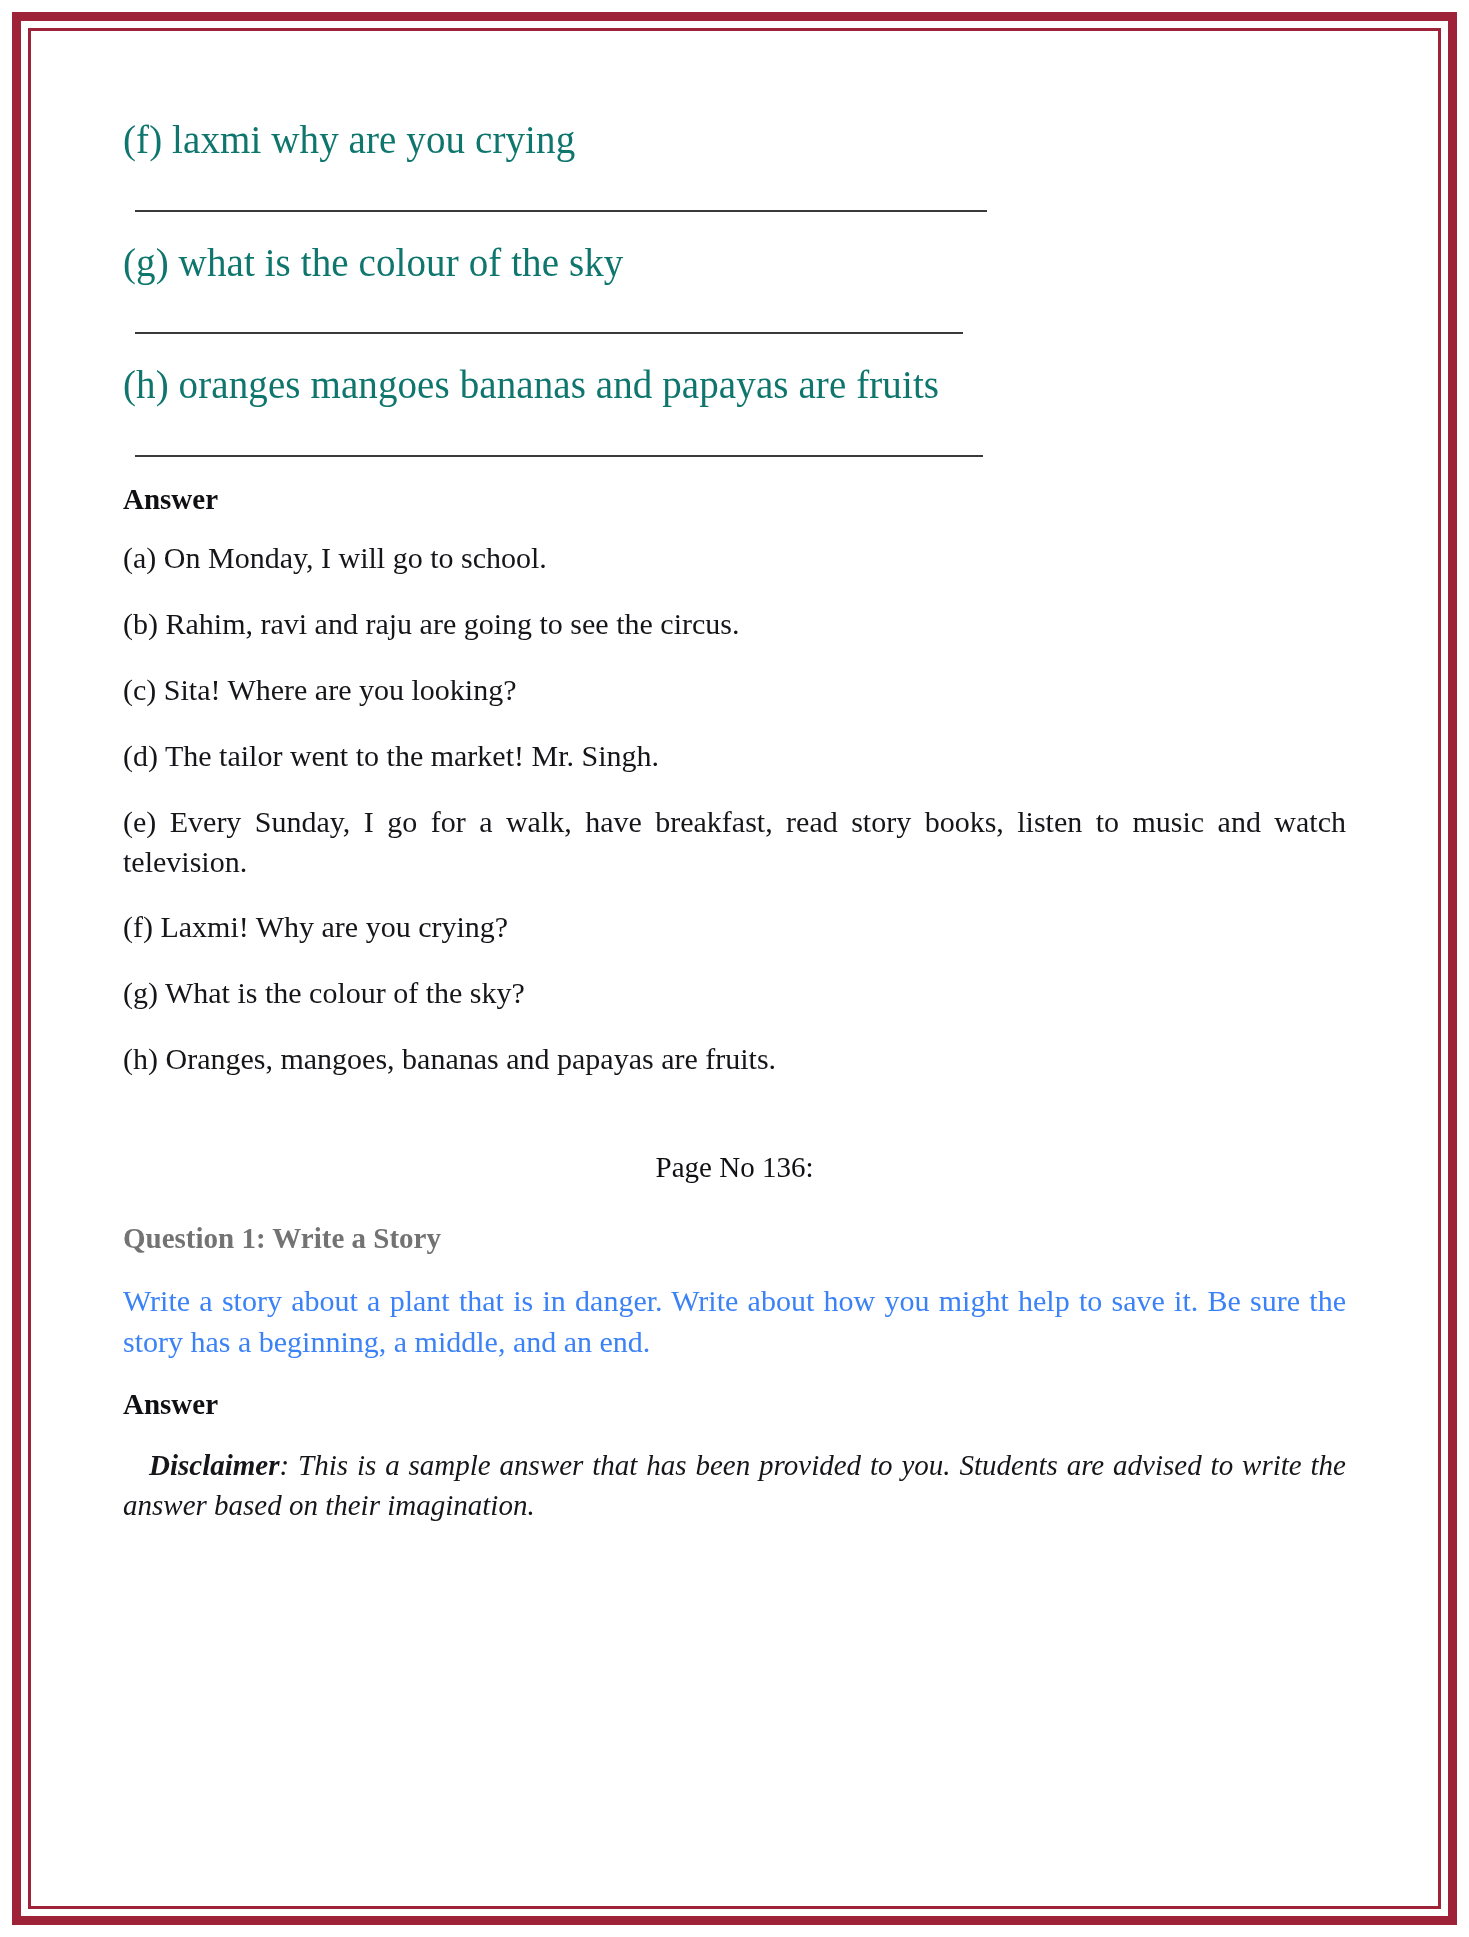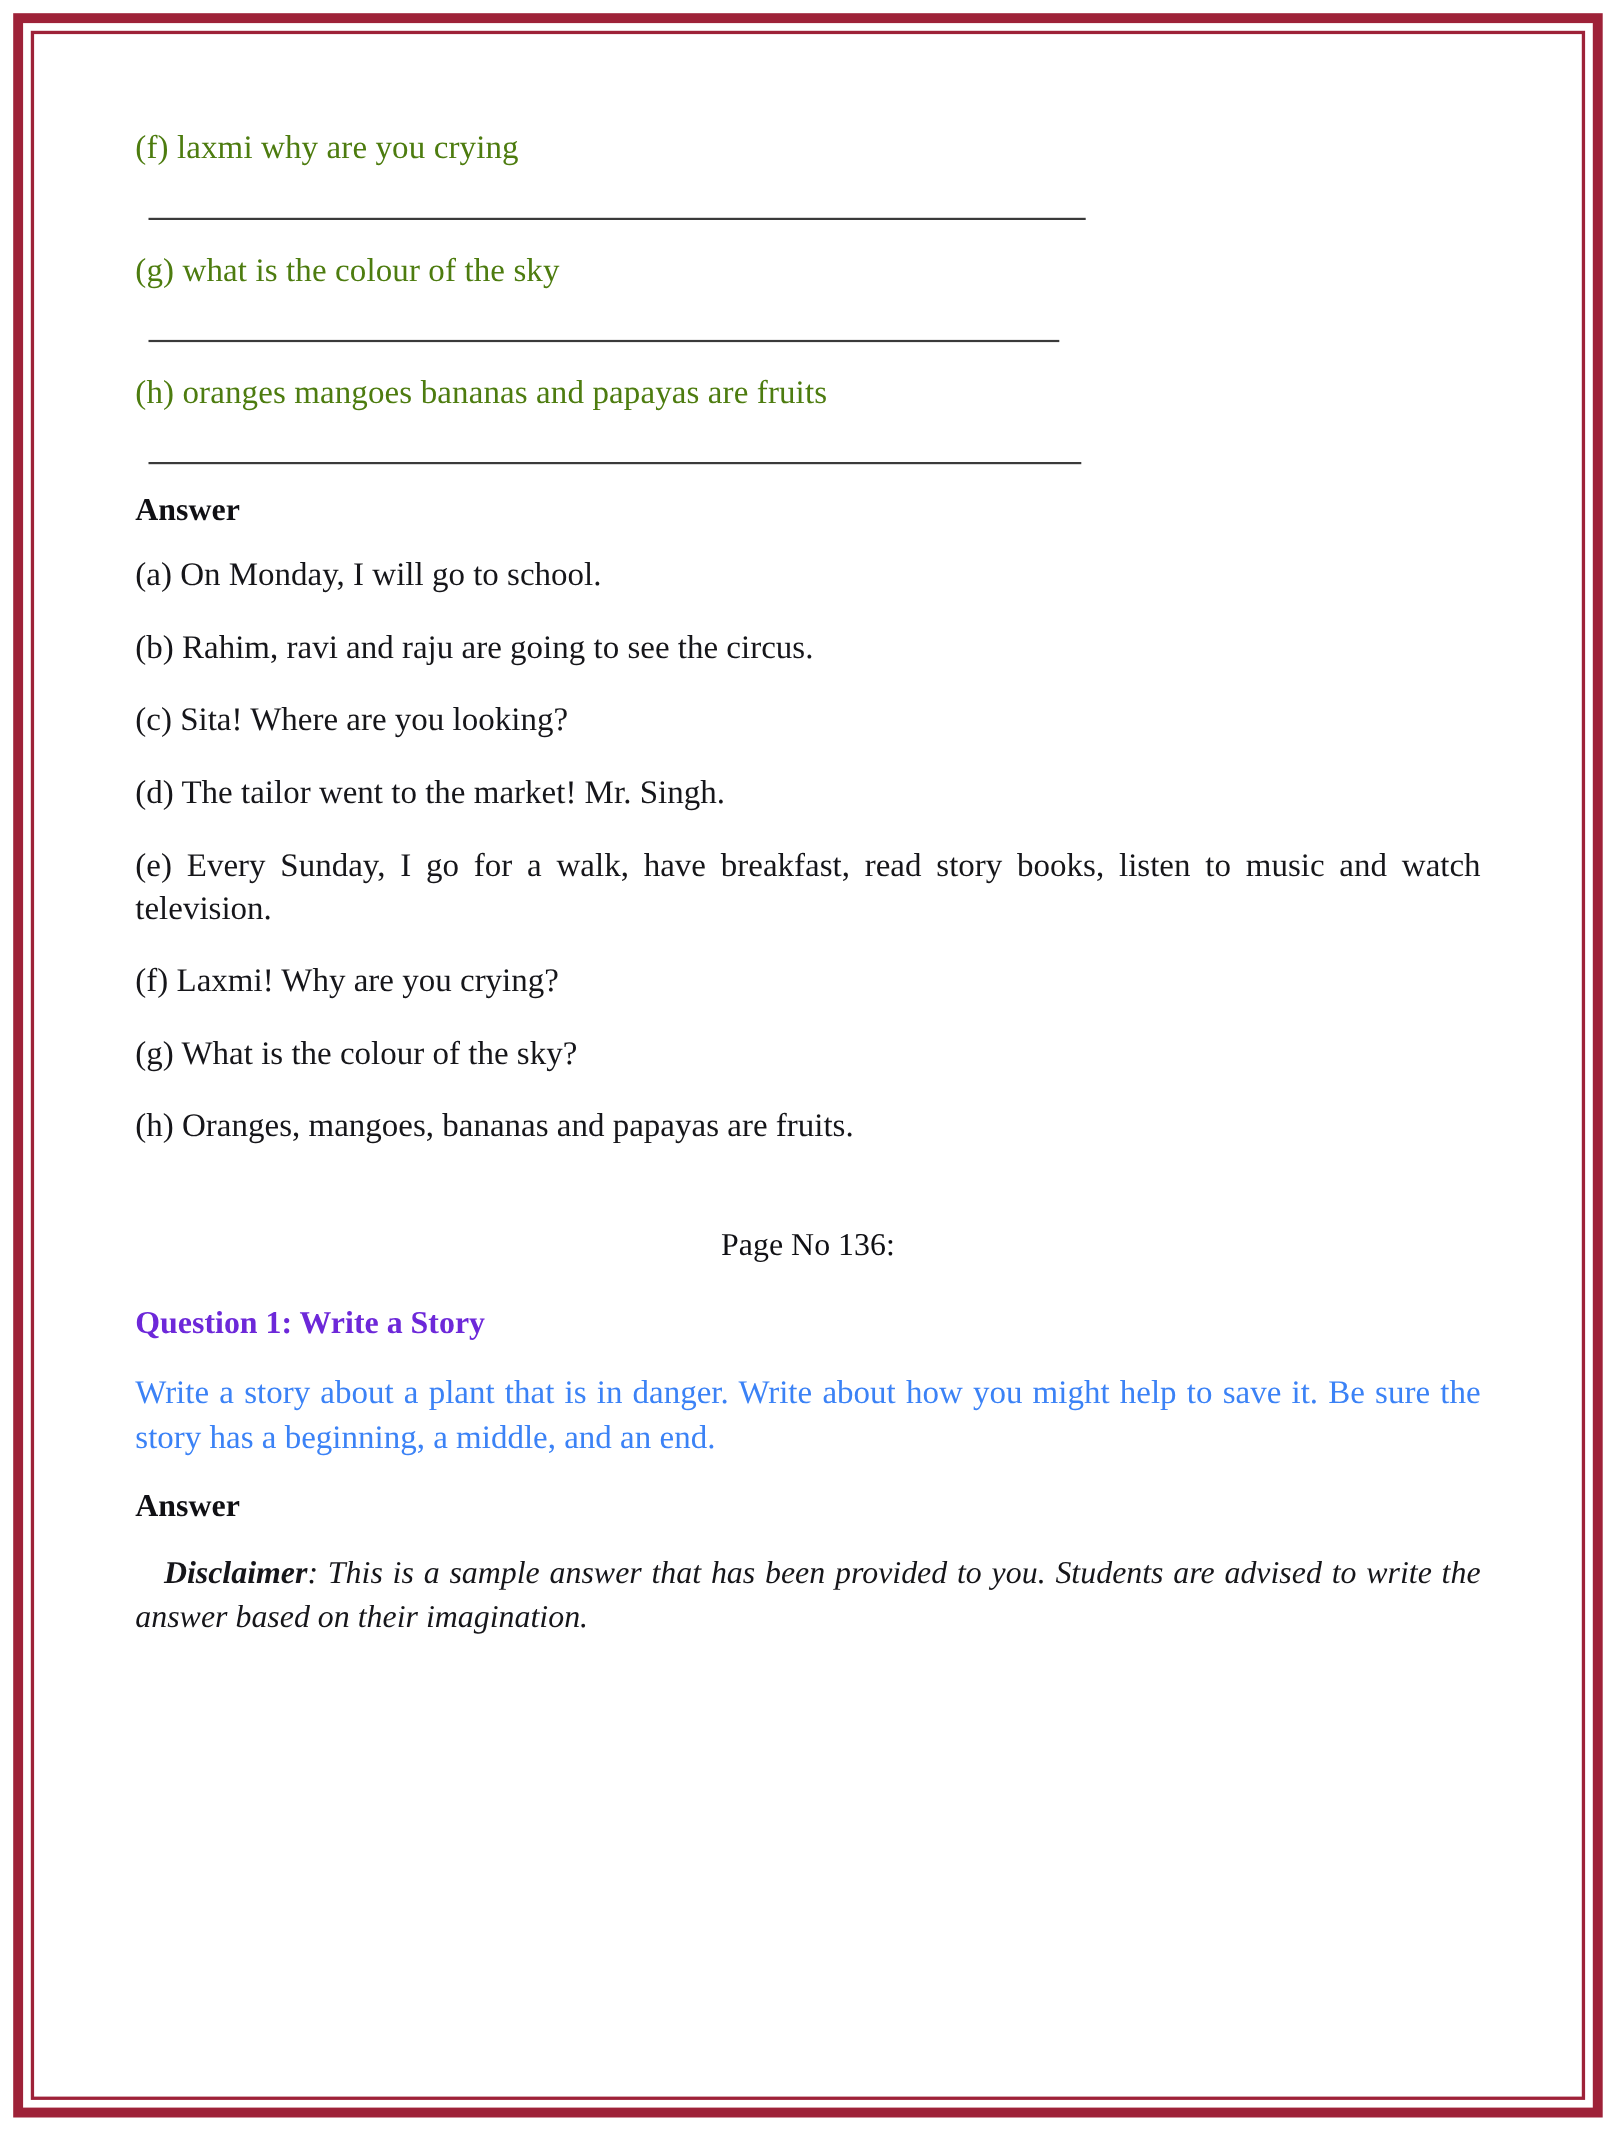--- a/index.html
+++ b/index.html
@@ -47,23 +47,23 @@
     position: absolute;
     left: 0;
     top: 0;
     width: 100%;
     height: 100%;
     box-sizing: border-box;
     padding: 84px 92px 40px 92px;
   }
 
   .q-line {
-    font-size: 30px;
+    font-size: 39px;
     line-height: 1.3;
-    color: #4d7c0f;
+    color: #0f766e;
     margin: 0 0 6px 0;
     letter-spacing: 0.1px;
   }
 
   .blank-rule {
     height: 0;
     border: 0;
     border-top: 2px solid #3a3a3a;
     margin: 44px 0 26px 12px;
   }
@@ -94,21 +94,21 @@
     text-align: center;
     font-size: 29px;
     font-weight: normal;
     color: #101014;
     margin: 72px 0 38px 0;
   }
 
   .question-head {
     font-size: 29px;
     font-weight: bold;
-    color: #6d28d9;
+    color: #737373;
     margin: 0 0 26px 0;
   }
 
   .q-body {
     font-size: 30px;
     line-height: 1.35;
     color: #3b82f6;
     margin: 0 0 26px 0;
     text-align: justify;
     text-justify: inter-word;

